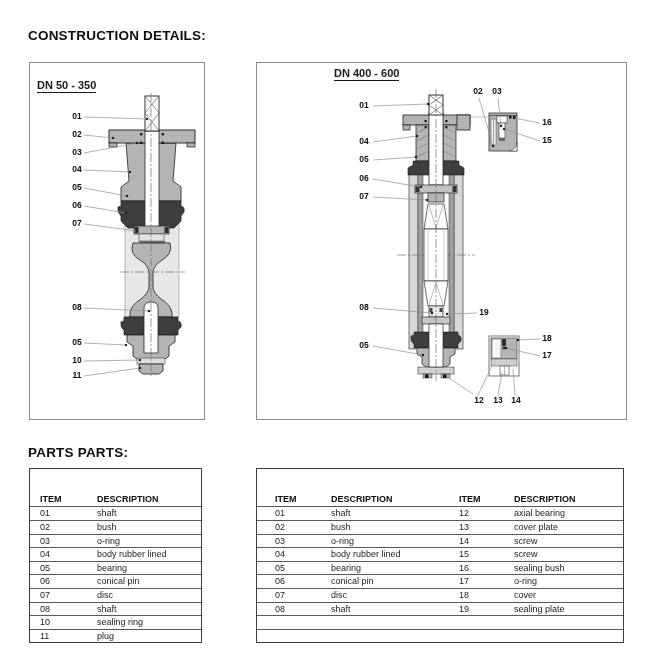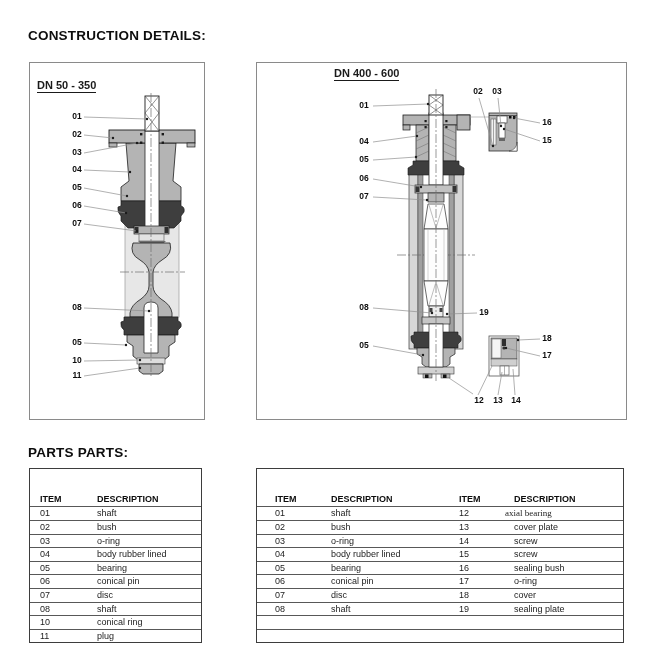--- a/index.html
+++ b/index.html
@@ -272,39 +272,39 @@
       <div class="prow">
         <span class="pcell" style="left: 10px;">07</span>
         <span class="pcell" style="left: 67px;">disc</span>
       </div>
       <div class="prow">
         <span class="pcell" style="left: 10px;">08</span>
         <span class="pcell" style="left: 67px;">shaft</span>
       </div>
       <div class="prow">
         <span class="pcell" style="left: 10px;">10</span>
-        <span class="pcell" style="left: 67px;">conical ring</span>
+        <span class="pcell" style="left: 67px;">sealing ring</span>
       </div>
       <div class="prow">
         <span class="pcell" style="left: 10px;">11</span>
         <span class="pcell" style="left: 67px;">plug</span>
       </div>
     </div>
   <div class="ptable" style="left:256px;top:468px;width:366px;" id="table-right">
       <div class="prow header">
         <span class="pcell" style="left: 18px;">ITEM</span>
         <span class="pcell" style="left: 74px;">DESCRIPTION</span>
         <span class="pcell" style="left: 202px;">ITEM</span>
         <span class="pcell" style="left: 257px;">DESCRIPTION</span>
       </div>
       <div class="prow">
         <span class="pcell" style="left: 18px;">01</span>
         <span class="pcell" style="left: 74px;">shaft</span>
         <span class="pcell" style="left: 202px;">12</span>
-        <span class="pcell" style="left: 248px; font-family: Liberation Serif, serif;">axial bearing</span>
+        <span class="pcell" style="left: 257px;">axial bearing</span>
       </div>
       <div class="prow">
         <span class="pcell" style="left: 18px;">02</span>
         <span class="pcell" style="left: 74px;">bush</span>
         <span class="pcell" style="left: 202px;">13</span>
         <span class="pcell" style="left: 257px;">cover plate</span>
       </div>
       <div class="prow">
         <span class="pcell" style="left: 18px;">03</span>
         <span class="pcell" style="left: 74px;">o-ring</span>

